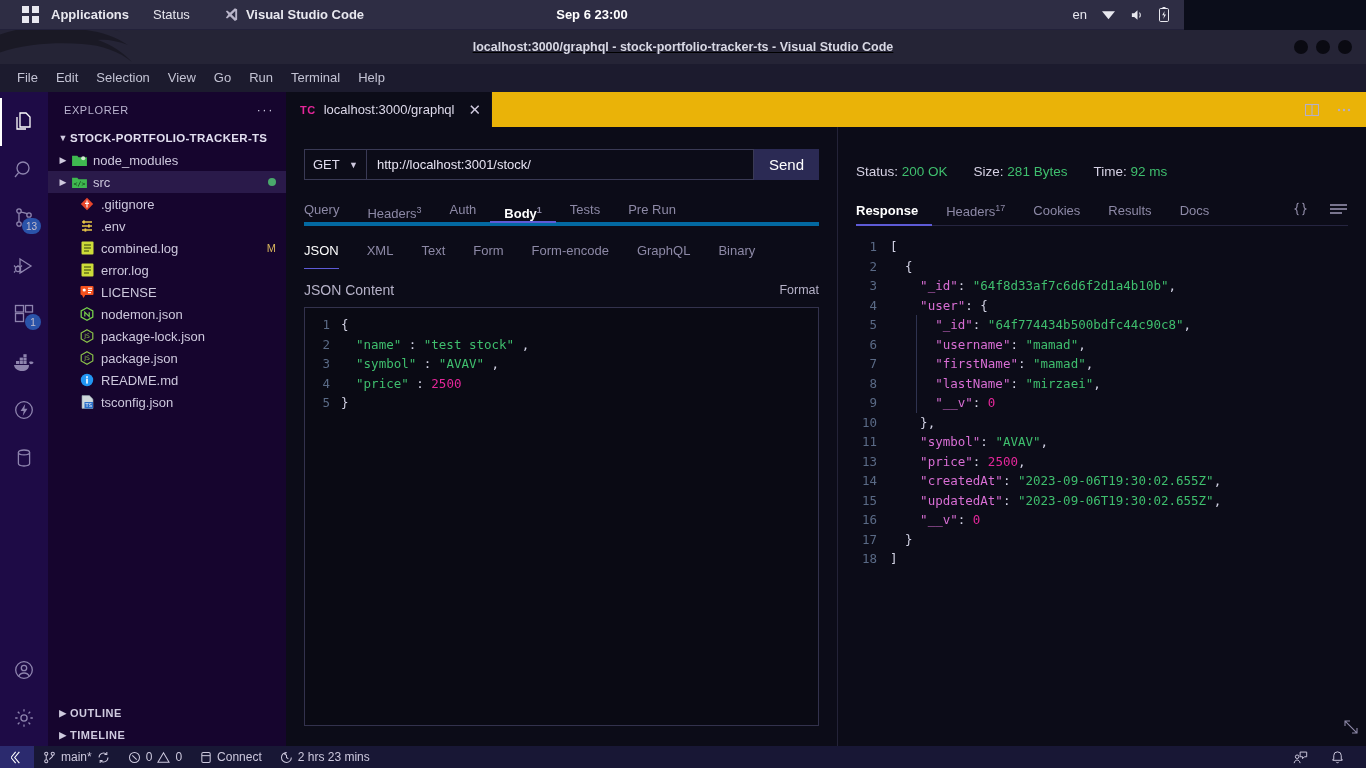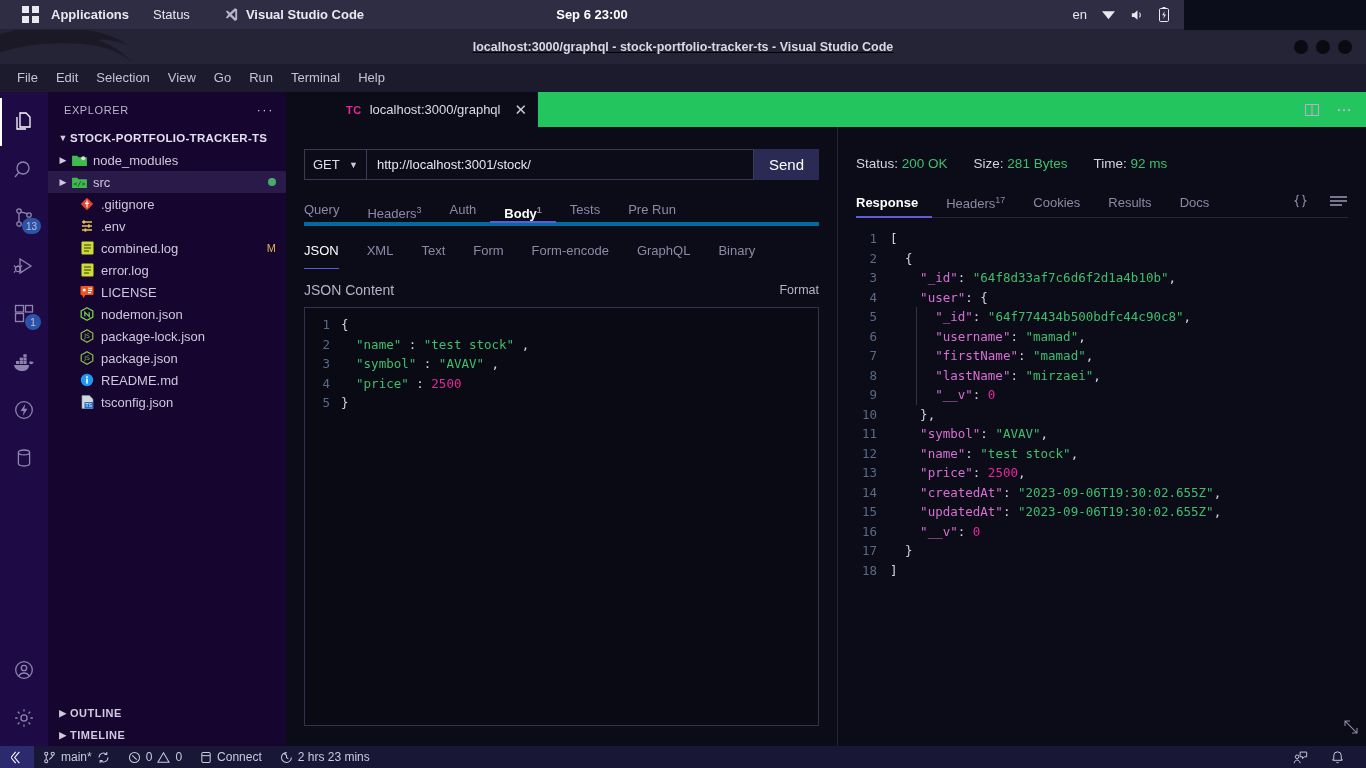--- a/index.html
+++ b/index.html
@@ -108,21 +108,21 @@
   .row.indent1 { padding-left: 8px; }
   .row.indent2 { padding-left: 30px; }
   .sb-bottom { }
   .sb-section {
     display: flex; align-items: center; height: 22px; font-size: 11px; font-weight: bold;
     letter-spacing: .5px; color: #d0cbe0; padding-left: 8px;
   }
 
   
   .editor { flex: 1; background: #0c0c18; display: flex; flex-direction: column; position: relative; }
-  .tabbar { height: 35px; background: #22c55e; display: flex; align-items: stretch; position: relative; margin-left: 46px; }
+  .tabbar { height: 35px; background: #eab308; display: flex; align-items: stretch; position: relative; }
   .tab {
     display: flex; align-items: center; gap: 8px; padding: 0 10px 0 14px;
     background: #0c0c18; font-size: 13px; color: #ddd9ea; border-right: 1px solid #14131f;
     position: relative;
   }
   .tab::after { content:""; position:absolute; left:0; right:0; top:0; height:1px; background:#0c0c18; }
   .tab .tc { font-size: 11px; font-weight: bold; color: #e5279a; letter-spacing: .5px; }
   .tab .x { font-size: 15px; color: #cfc9de; margin-left: 6px; line-height: 1; }
   .tabbar-actions { margin-left: auto; display: flex; align-items: center; gap: 16px; padding-right: 14px; color: #b5afc9; }
 
@@ -177,21 +177,21 @@
   }
   .codeline { display: flex; font-family: "DejaVu Sans Mono", monospace; font-size: 12.5px; line-height: 19.5px; }
   .ln { width: 36px; text-align: right; color: #5a6a86; padding-right: 11px; flex: none; user-select: none; }
   .lc { white-space: pre; }
   .p { color: #d4d4e6; }
   .k { color: #d86ed4; }
   .s { color: #3fbf6e; }
   .n { color: #e5279a; }
 
   
-  .res-pane { flex: 1; display: flex; flex-direction: column; padding: 4px 18px; position: relative; }
+  .res-pane { flex: 1; display: flex; flex-direction: column; padding: 12px 18px; position: relative; }
   .statusline { margin-top: 22px; font-size: 13.5px; color: #d6d2e4; display: flex; gap: 26px; height: 20px; align-items: center; }
   .statusline b { font-weight: normal; }
   .statusline .val { color: #3fbf6e; }
   .res-tabs { display: flex; align-items: center; margin-top: 15px; border-bottom: 1px solid #262540; height: 30px; }
   .res-actions { margin-left: auto; display: flex; gap: 20px; align-items: center; color: #9d98b5; padding-bottom: 4px; }
   .res-code { margin-top: 11px; flex: 1; overflow: hidden; position: relative; }
   .res-code .ln { width: 34px; color: #5a6a86; padding-right: 13px; }
   .guide { position: absolute; left: 60px; width: 1px; background: #2f3350; }
   .resize-handle { position: absolute; right: 6px; bottom: 10px; color: #8e89a8; }
 
@@ -688,24 +688,20 @@
                 </div>
                 <div class="codeline">
                   <span class="ln">10</span>
                   <span class="lc"><span class="p">    },</span></span>
                 </div>
                 <div class="codeline">
                   <span class="ln">11</span>
                   <span class="lc"><span class="p">    </span><span class="k">"symbol"</span><span class="p">: </span><span class="s">"AVAV"</span><span class="p">,</span></span>
                 </div>
                 <div class="codeline">
-                  <span class="ln">12</span>
-                  <span class="lc"><span class="p">    </span><span class="k">"name"</span><span class="p">: </span><span class="s">"test stock"</span><span class="p">,</span></span>
-                </div>
-                <div class="codeline">
                   <span class="ln">13</span>
                   <span class="lc"><span class="p">    </span><span class="k">"price"</span><span class="p">: </span><span class="n">2500</span><span class="p">,</span></span>
                 </div>
                 <div class="codeline">
                   <span class="ln">14</span>
                   <span class="lc"><span class="p">    </span><span class="k">"createdAt"</span><span class="p">: </span><span class="s">"2023-09-06T19:30:02.655Z"</span><span class="p">,</span></span>
                 </div>
                 <div class="codeline">
                   <span class="ln">15</span>
                   <span class="lc"><span class="p">    </span><span class="k">"updatedAt"</span><span class="p">: </span><span class="s">"2023-09-06T19:30:02.655Z"</span><span class="p">,</span></span>

